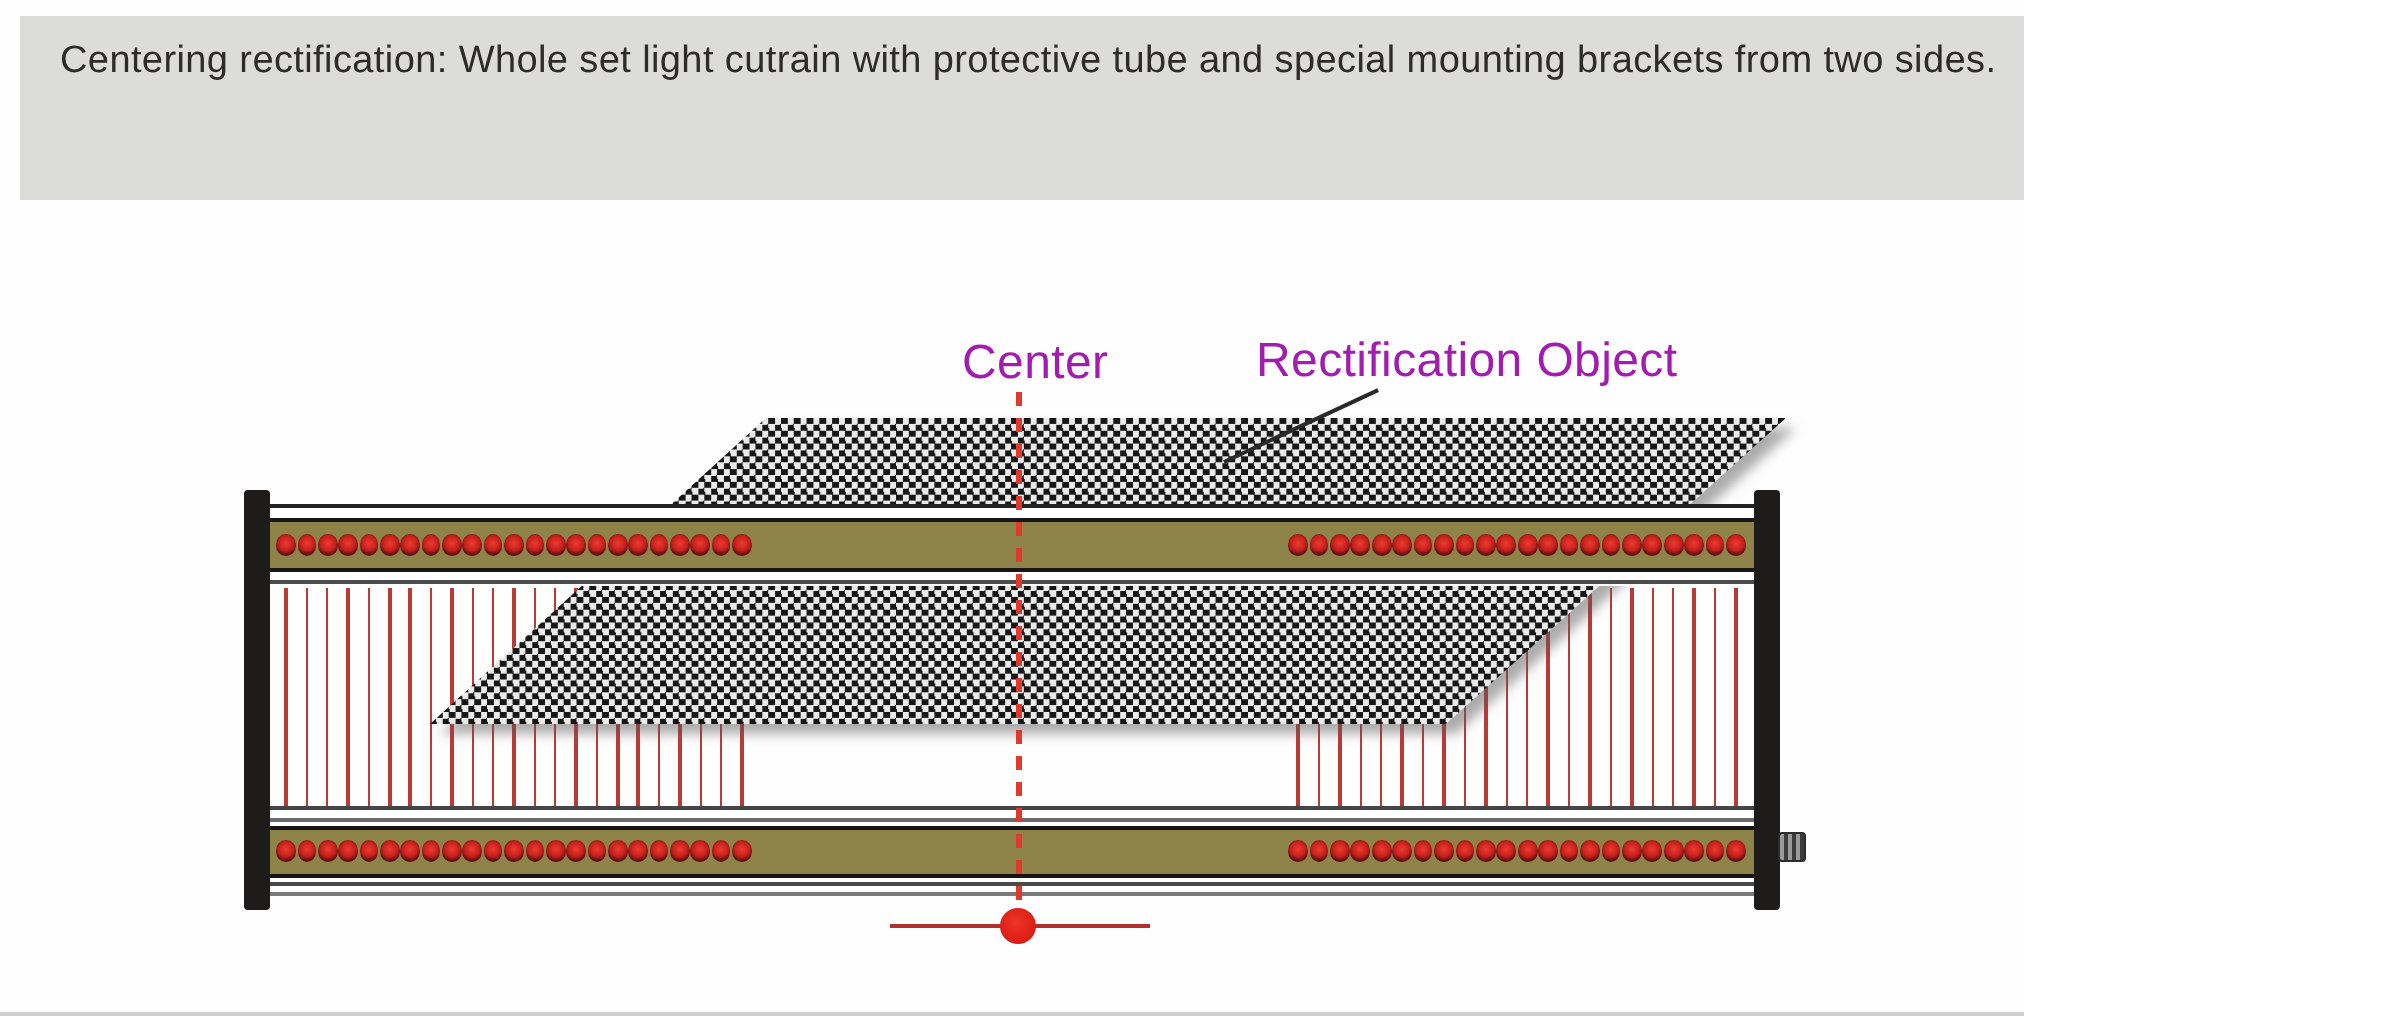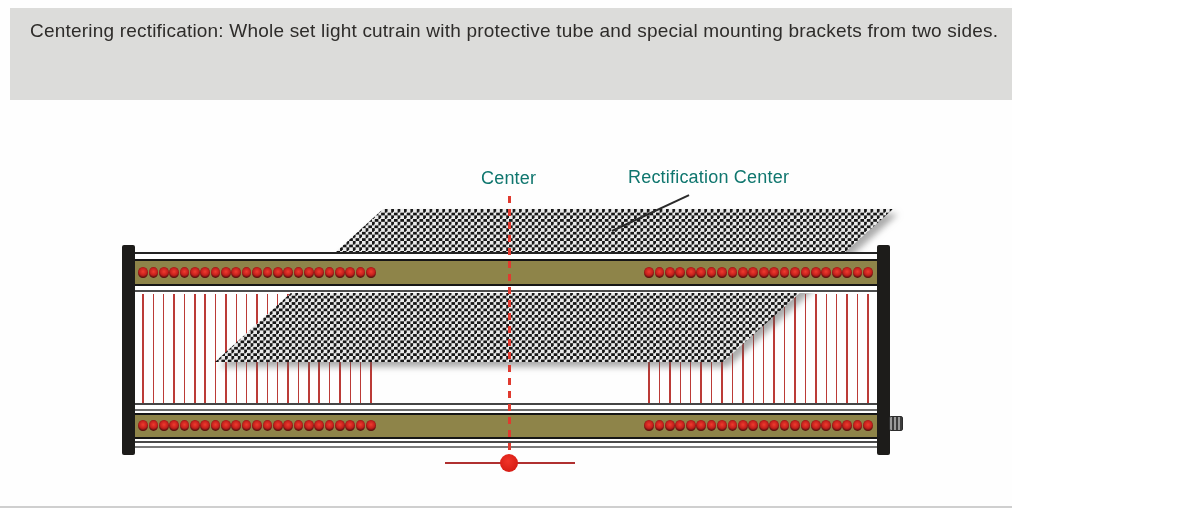--- a/index.html
+++ b/index.html
@@ -11,21 +11,21 @@
   
   .header-box{
     position:absolute;left:10px;top:8px;width:1180px;height:92px;
     background:#dcdcda;box-sizing:border-box;padding:11px 20px 0 20px;
   }
   .header-line{
     font-size:19px;line-height:23.5px;color:#2e2c2a;letter-spacing:.2px;
     white-space:nowrap;
   }
   
-  .diag-label{position:absolute;font-size:18px;color:#0f766e;letter-spacing:.2px;z-index:7;white-space:nowrap;}
+  .diag-label{position:absolute;font-size:24px;color:#a21caf;letter-spacing:.2px;z-index:7;white-space:nowrap;}
   #label-center{left:481px;top:168px;}
   #label-object{left:628px;top:167px;}
   
   .leader{
     position:absolute;left:612px;top:230px;width:85px;height:2px;background:#2a2a2a;
     transform:rotate(-25deg);transform-origin:left center;z-index:7;
   }
   
   .para-wrap{position:absolute;left:215px;top:209px;width:678px;height:153px;z-index:2;
     filter:drop-shadow(5px 5px 3px rgba(90,90,90,.5));}
@@ -74,21 +74,21 @@
 </head>
 <body>
 
 <div id="canvas">
 
   <div class="header-box">
     <div class="header-line">Centering rectification: Whole set light cutrain with protective tube and special mounting brackets from two sides.</div>
   </div>
 
   <div class="diag-label" id="label-center">Center</div>
-  <div class="diag-label" id="label-object">Rectification Center</div>
+  <div class="diag-label" id="label-object">Rectification Object</div>
   <div class="leader"></div>
 
   <div class="para-wrap">
     <div class="para"></div>
   </div>
 
   <div class="bar" id="bar-top">
     <div class="line l1"></div>
     <div class="olive"></div>
     <div class="line l2"></div>

